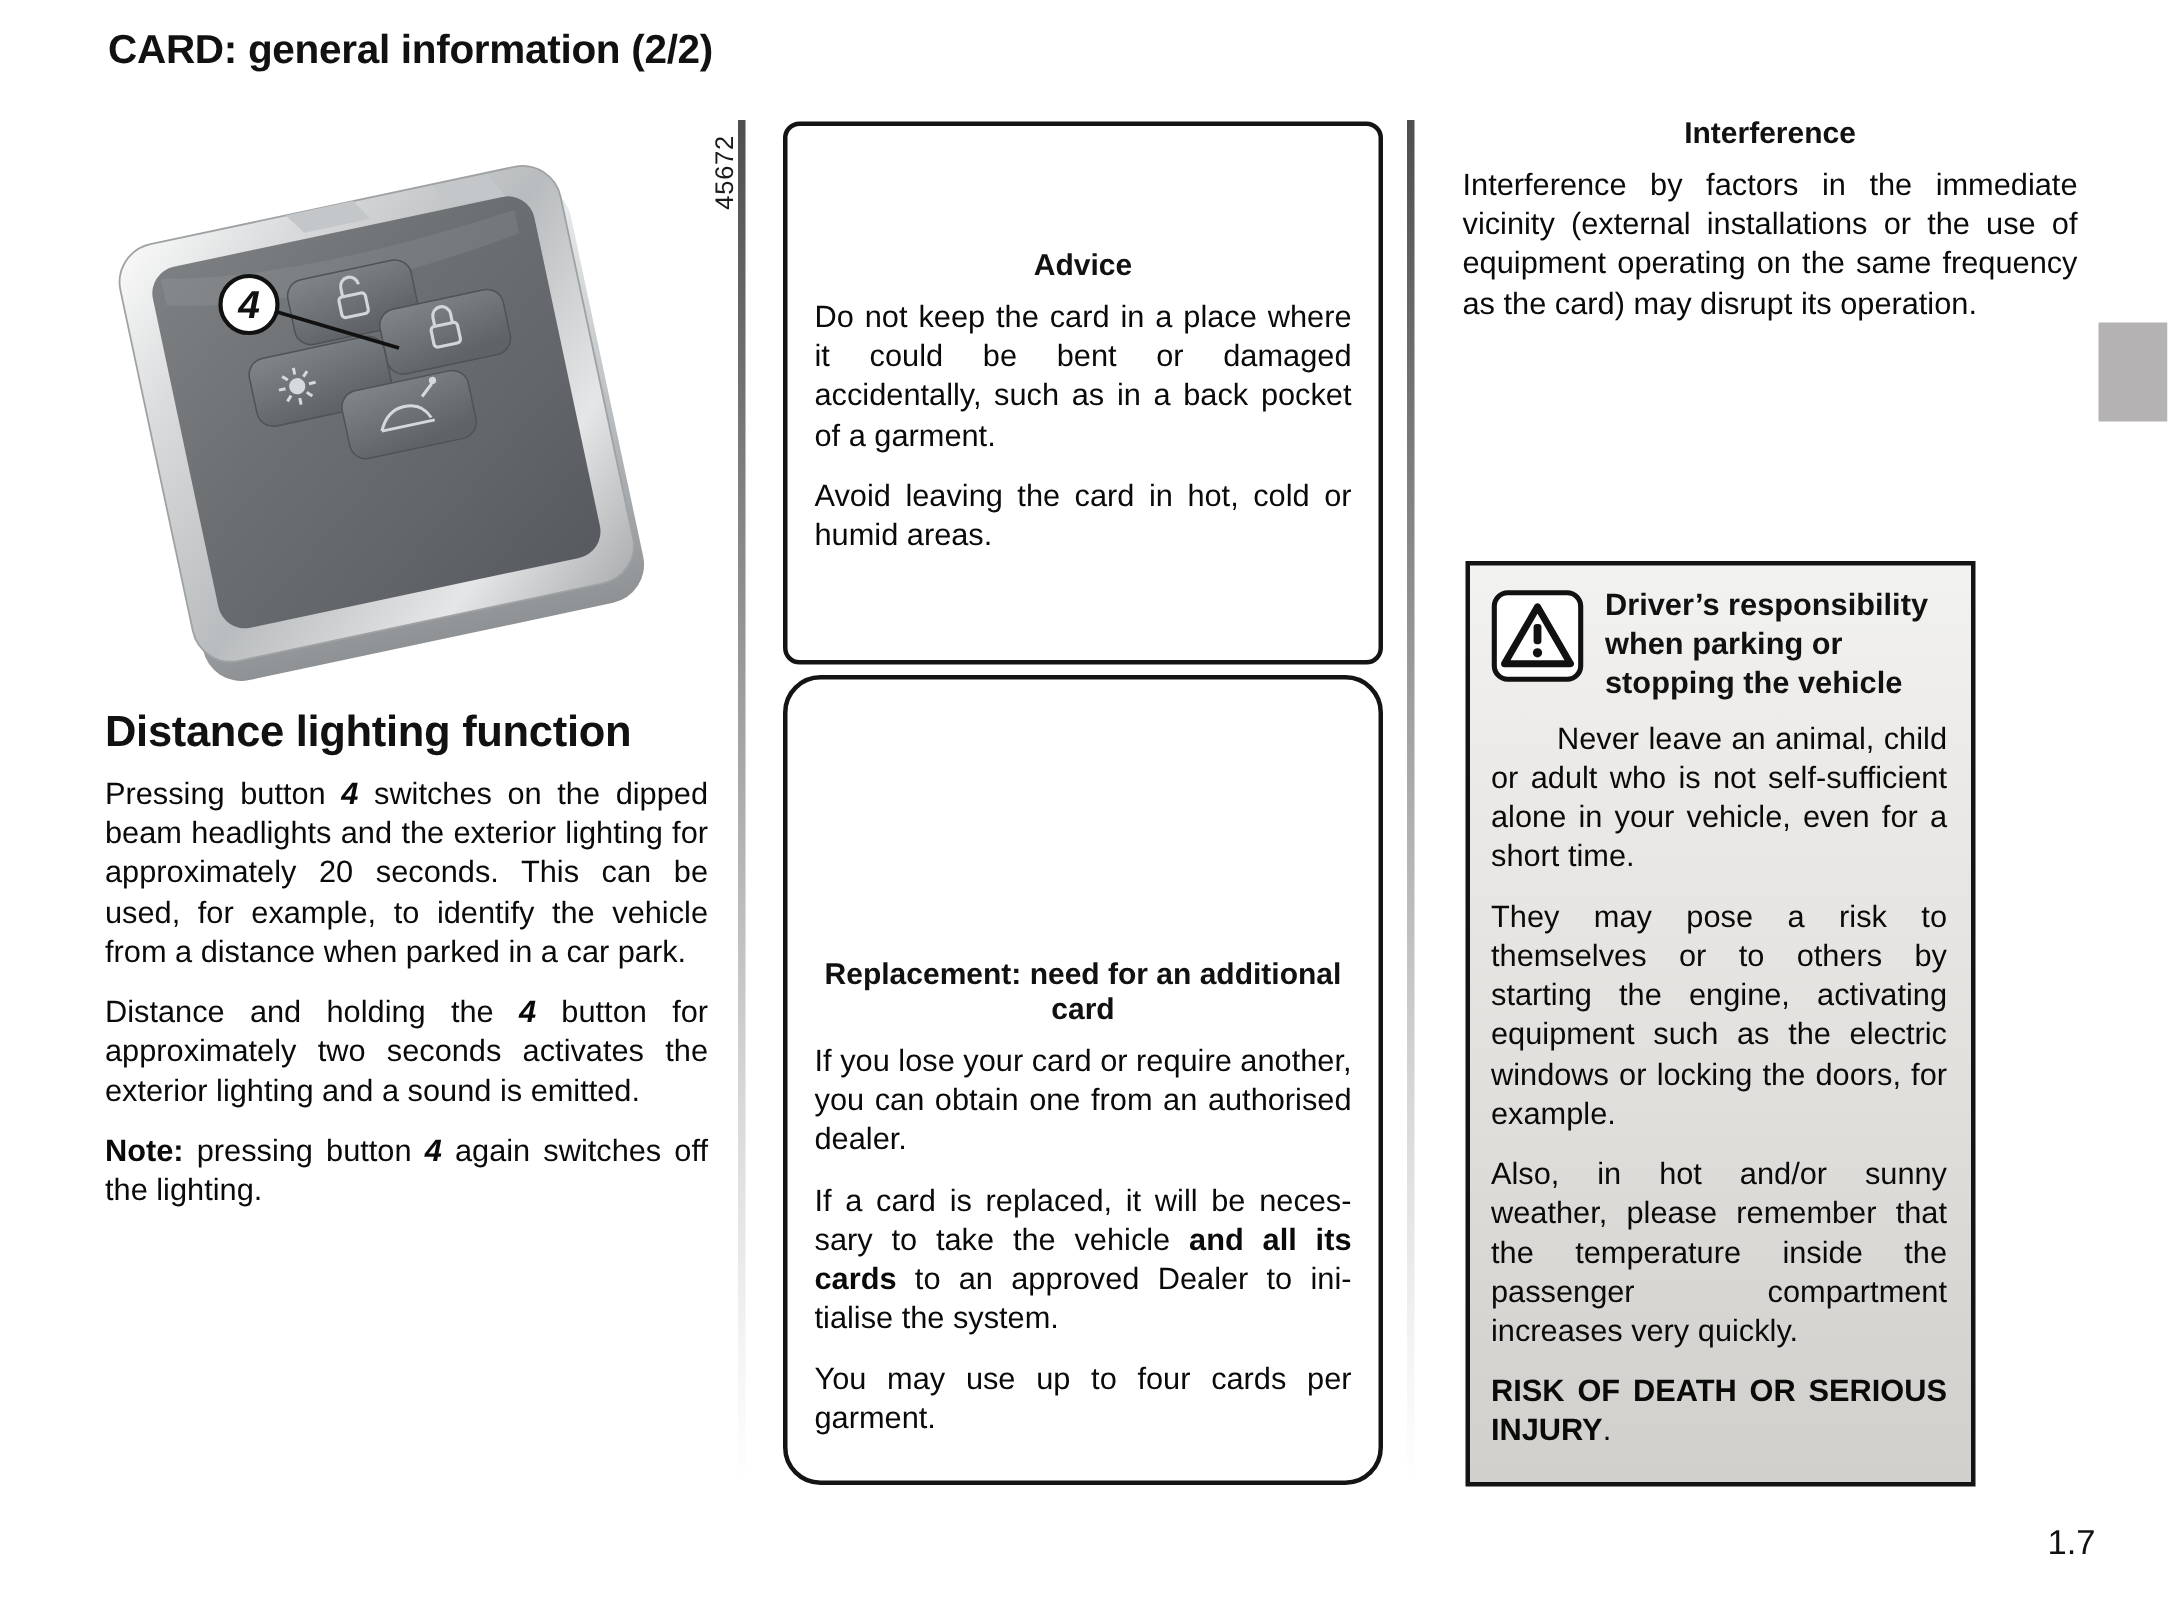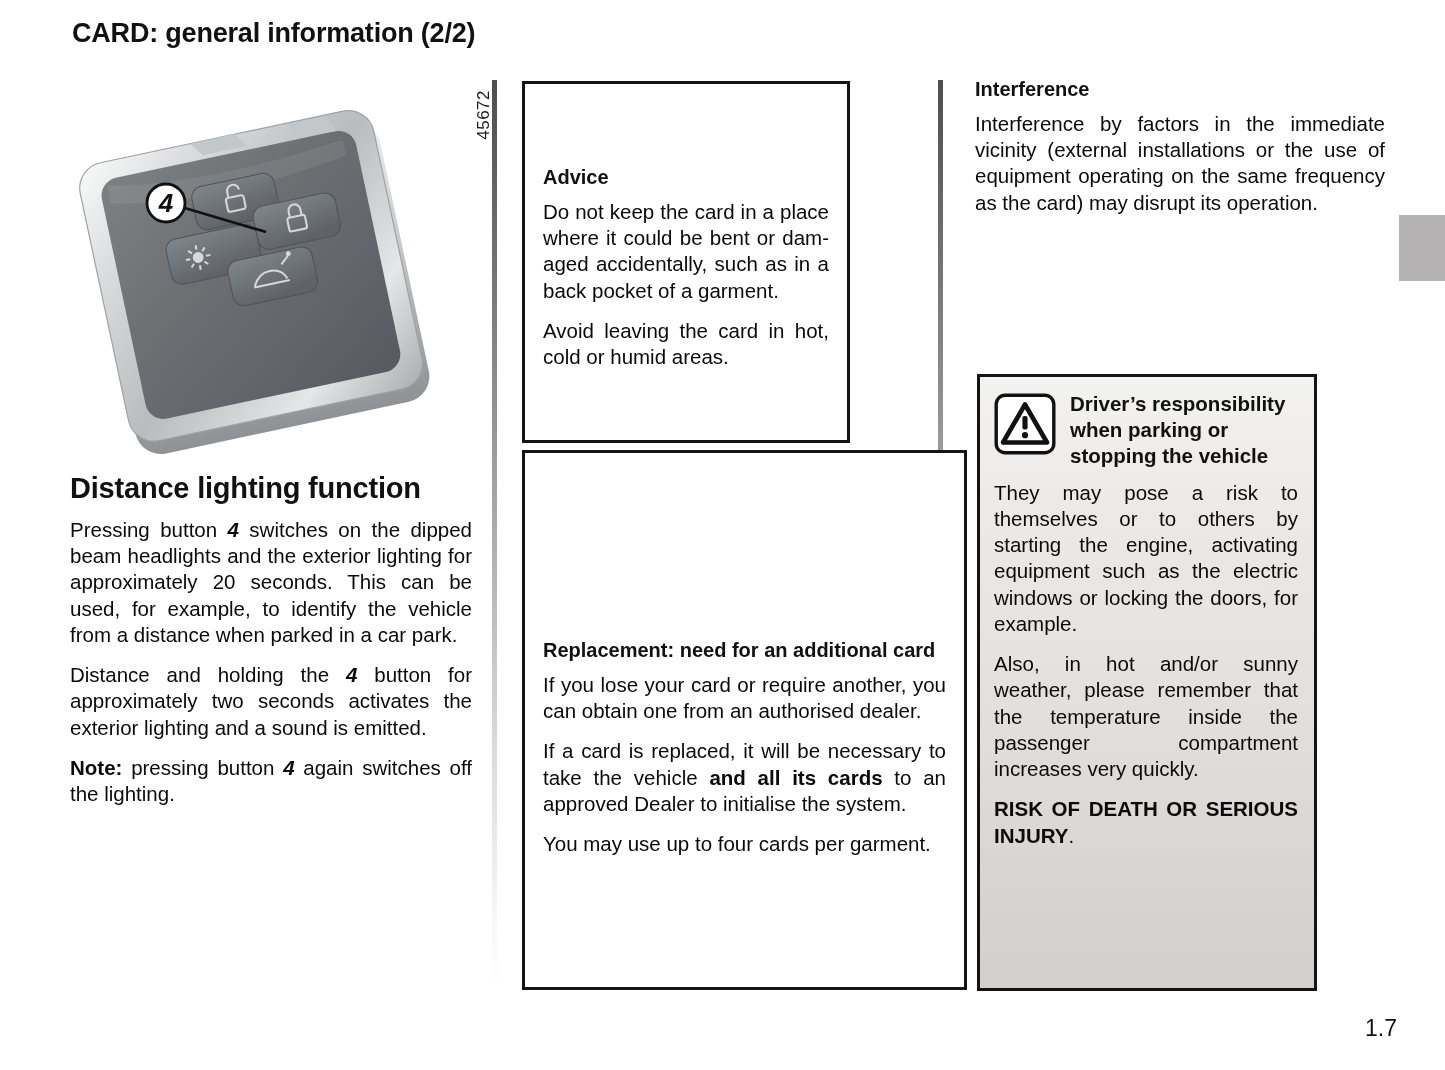--- a/index.html
+++ b/index.html
@@ -79,20 +79,21 @@
     font-weight: bold;
     margin: 4px 0 12px 0;
     letter-spacing: -0.2px;
     color: #111111;
   }
   .h3 {
     font-size: 20px;
     font-weight: bold;
     margin: 0 0 10px 0;
     color: #111111;
+    text-align: center;
   }
   p.body {
     font-size: 20.5px;
     line-height: 1.28;
     margin: 0 0 14px 0;
     text-align: justify;
     hyphens: manual;
     color: #0a0a0a;
   }
   p.body:last-child { margin-bottom: 0; }
@@ -101,22 +102,22 @@
 
   
   .framed-box {
     position: absolute;
     left: 0;
     box-sizing: border-box;
     border: 3px solid #141414;
     background: #ffffff;
     padding: 0 16px;
   }
-  #box-advice      { top: 3px;   width: 328px; height: 362px; }
-  #box-replacement { top: 372px; width: 445px; height: 540px; }
+  #box-advice      { top: 3px;   width: 400px; height: 362px; border-radius: 11px; }
+  #box-replacement { top: 372px; width: 400px; height: 540px; border-radius: 25px; }
   .box-inner-advice      { position: absolute; left: 18px; right: 18px; top: 82px; }
   .box-inner-replacement { position: absolute; left: 18px; right: 18px; top: 186px; }
 
   
   #warning-box {
     position: absolute;
     left: 2px;
     top: 296px;
     width: 340px;
     height: 617px;
@@ -291,20 +292,21 @@
   <div id="warning-box">
     <div id="warning-head">
       <svg id="warning-icon" width="62" height="62" viewBox="0 0 62 62">
         <rect x="2.2" y="2.2" width="57.6" height="57.6" rx="9" ry="9" fill="#ffffff" stroke="#111111" stroke-width="3.4"></rect>
         <path d="M 31 11.5 L 53 49.5 L 9 49.5 Z" fill="none" stroke="#111111" stroke-width="4.6" stroke-linejoin="round"></path>
         <rect x="28.4" y="23" width="5.2" height="13.5" rx="2.1" fill="#111111"></rect>
         <circle cx="31" cy="42.2" r="3.1" fill="#111111"></circle>
       </svg>
       <div id="warning-title">Driver’s responsibility when parking or stopping the vehicle</div>
     </div>
+    <p class="body indent-first">Never leave an animal, child or adult who is not self-suffi­cient alone in your vehicle, even for a short time.</p>
     <p class="body">They may pose a risk to themselves or to others by starting the engine, activating equipment such as the electric windows or locking the doors, for example.</p>
     <p class="body">Also, in hot and/or sunny weather, please remember that the tempera­ture inside the passenger compart­ment increases very quickly.</p>
     <p class="body"><span class="b">RISK OF DEATH OR SERIOUS INJURY</span><span>.</span></p>
   </div>
 
 </div>
 
 <div id="page-number">1.7</div>
 
 </body></html>

